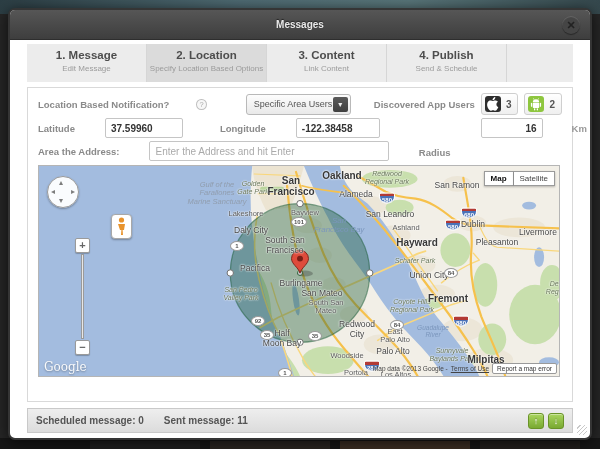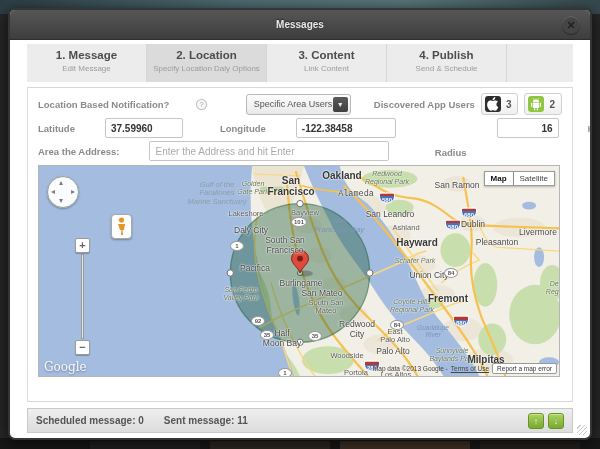--- a/index.html
+++ b/index.html
@@ -78,21 +78,21 @@
   .ios-icon { background:#2d2d2d; }
   .android-icon { background:#8ec63f; }
   input[type="text"] {
     height:20px; border:1px solid #c5c5c5; border-radius:2px; padding:0 5px;
     font-family:"Liberation Sans", sans-serif; font-size:10px; font-weight:bold; color:#333;
     outline:none;
   }
   input::placeholder { color:#aaa; font-weight:normal; }
   .lat-input { width:78px; margin-left:7px; }
   .lng-label { margin-left:14px; }
-  .lng-input { width:100px; margin-left:7px; }
+  .lng-input { width:84px; margin-left:7px; }
   .rad-label { margin-left:16px;margin-top:48px; }
   .rad-input { width:62px; margin-left:7px; text-align:right; }
   .km { margin-left:6px; color:#999; font-weight:bold; }
   .addr-input { width:240px; margin-left:7px; }
 
   
   .map { position:relative; width:522px; height:212px; margin-top:2px; background:#a3bcdf; overflow:hidden; border:1px solid #b5b5b5; }
   .map svg.base { position:absolute; left:0; top:0; width:100%; height:100%; }
   .map-layer { position:absolute; left:0; top:0; width:522px; height:212px; pointer-events:none; }
   .mlabel { position:absolute; transform:translate(-50%,-50%); white-space:pre-line; text-align:center; line-height:1.12;
@@ -164,21 +164,21 @@
     <span class="close-btn">✕</span>
   </div>
 
   <div class="tabs">
     <div class="tab">
       <div class="tab-title">1. Message</div>
       <div class="tab-sub">Edit Message</div>
     </div>
     <div class="tab active">
       <div class="tab-title">2. Location</div>
-      <div class="tab-sub">Specify Location Daly Options</div>
+      <div class="tab-sub">Specify Location Based Options</div>
     </div>
     <div class="tab">
       <div class="tab-title">3. Content</div>
       <div class="tab-sub">Link Content</div>
     </div>
     <div class="tab">
       <div class="tab-title">4. Publish</div>
       <div class="tab-sub">Send &amp; Schedule</div>
     </div>
     <div class="tab-filler"></div>
@@ -343,21 +343,21 @@
           <span class="mlabel small" style="left: 356px; top: 170px;">East
 Palo Alto</span>
           <span class="mlabel town" style="left: 354px; top: 186px;">Palo Alto</span>
           <span class="mlabel small" style="left: 317px; top: 207px;">Portola</span>
           <span class="mlabel small" style="left: 357px; top: 209px;">Los Altos</span>
           <span class="mlabel water" style="left: 300px; top: 60px;">San
 Francisco Bay</span>
           <span class="mlabel big" style="left: 303px; top: 10px;">Oakland</span>
           <span class="mlabel park" style="left: 348px; top: 12px;">Redwood
 Regional Park</span>
-          <span class="mlabel town" style="left: 317px; top: 29px; font-family: Liberation Mono, monospace;">Alameda</span>
+          <span class="mlabel town" style="left: 317px; top: 29px;">Alameda</span>
           <span class="mlabel town" style="left: 351px; top: 49px;">San Leandro</span>
           <span class="mlabel small" style="left: 367px; top: 62px;">Ashland</span>
           <span class="mlabel big" style="left: 378px; top: 77px;">Hayward</span>
           <span class="mlabel park" style="left: 376px; top: 95px;">Schafer Park</span>
           <span class="mlabel town" style="left: 390px; top: 110px;">Union City</span>
           <span class="mlabel park" style="left: 373px; top: 140px;">Coyote Hills
 Regional Park</span>
           <span class="mlabel big" style="left: 409px; top: 133px;">Fremont</span>
           <span class="mlabel water2" style="left: 394px; top: 165px;">Guadalupe
 River</span>

